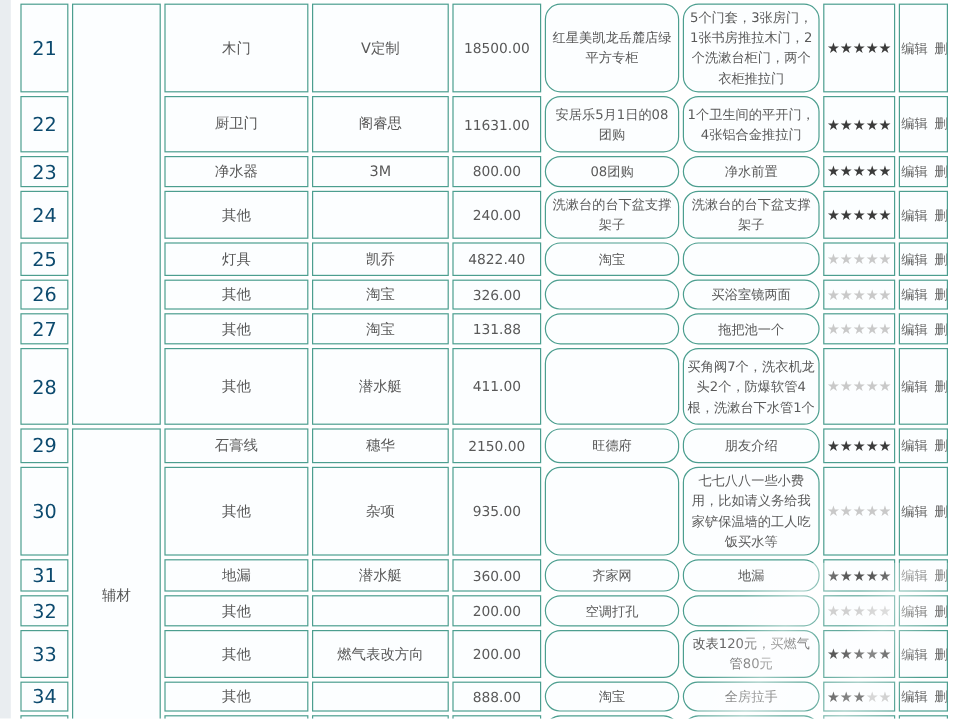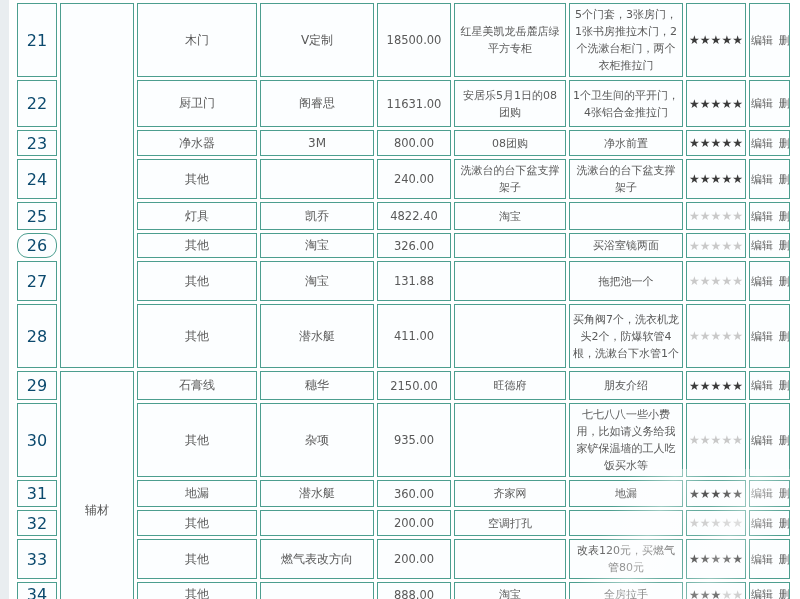--- a/index.html
+++ b/index.html
@@ -24,21 +24,21 @@
     vertical-align:middle;
     color:#595959;
     font-size:12px;
     padding:2px;
     box-sizing:border-box;
     word-break:break-all;
     overflow:hidden;
   }
   td.num{font-size:16px;color:#0c4a6e;}
   td.cat{font-size:12px;color:#555;}
-  td.src, td.note{font-size:11px;line-height:17px;padding:2px 3px;}
+  td.src, td.note{font-size:11px;line-height:17px;padding:2px 3px;border-radius:13px;}
   td.price{font-size:11.5px;}
   td.stars{letter-spacing:0px;white-space:nowrap;padding:2px 0;}
   .star{font-size:12px;}
   .star.on{color:#3b3b3b;}
   .star.off{color:#c9c9c9;}
   td.act{white-space:nowrap;padding:2px 0;}
   td.act a{
     color:#666666;text-decoration:none;font-size:11px;margin:0 1px;cursor:pointer;
   }
   .watermark{
@@ -113,31 +113,31 @@
           <td class="num" style="height: 28px;">25</td>
           <td class="item">灯具</td>
           <td class="brand">凯乔</td>
           <td class="price">4822.40</td>
           <td class="src">淘宝</td>
           <td class="note"></td>
           <td class="stars"><span class="star off">★</span><span class="star off">★</span><span class="star off">★</span><span class="star off">★</span><span class="star off">★</span></td>
           <td class="act"><a>编辑</a> <a>删除</a></td>
         </tr>
         <tr>
-          <td class="num" style="height: 18px; border-radius: 11px;">26</td>
+          <td class="num" style="height: 18px;">26</td>
           <td class="item">其他</td>
           <td class="brand">淘宝</td>
           <td class="price">326.00</td>
           <td class="src"></td>
           <td class="note">买浴室镜两面</td>
           <td class="stars"><span class="star off">★</span><span class="star off">★</span><span class="star off">★</span><span class="star off">★</span><span class="star off">★</span></td>
           <td class="act"><a>编辑</a> <a>删除</a></td>
         </tr>
         <tr>
-          <td class="num" style="height: 40px;">27</td>
+          <td class="num" style="height: 26px;">27</td>
           <td class="item">其他</td>
           <td class="brand">淘宝</td>
           <td class="price">131.88</td>
           <td class="src"></td>
           <td class="note">拖把池一个</td>
           <td class="stars"><span class="star off">★</span><span class="star off">★</span><span class="star off">★</span><span class="star off">★</span><span class="star off">★</span></td>
           <td class="act"><a>编辑</a> <a>删除</a></td>
         </tr>
         <tr>
           <td class="num" style="height: 64px;">28</td>

